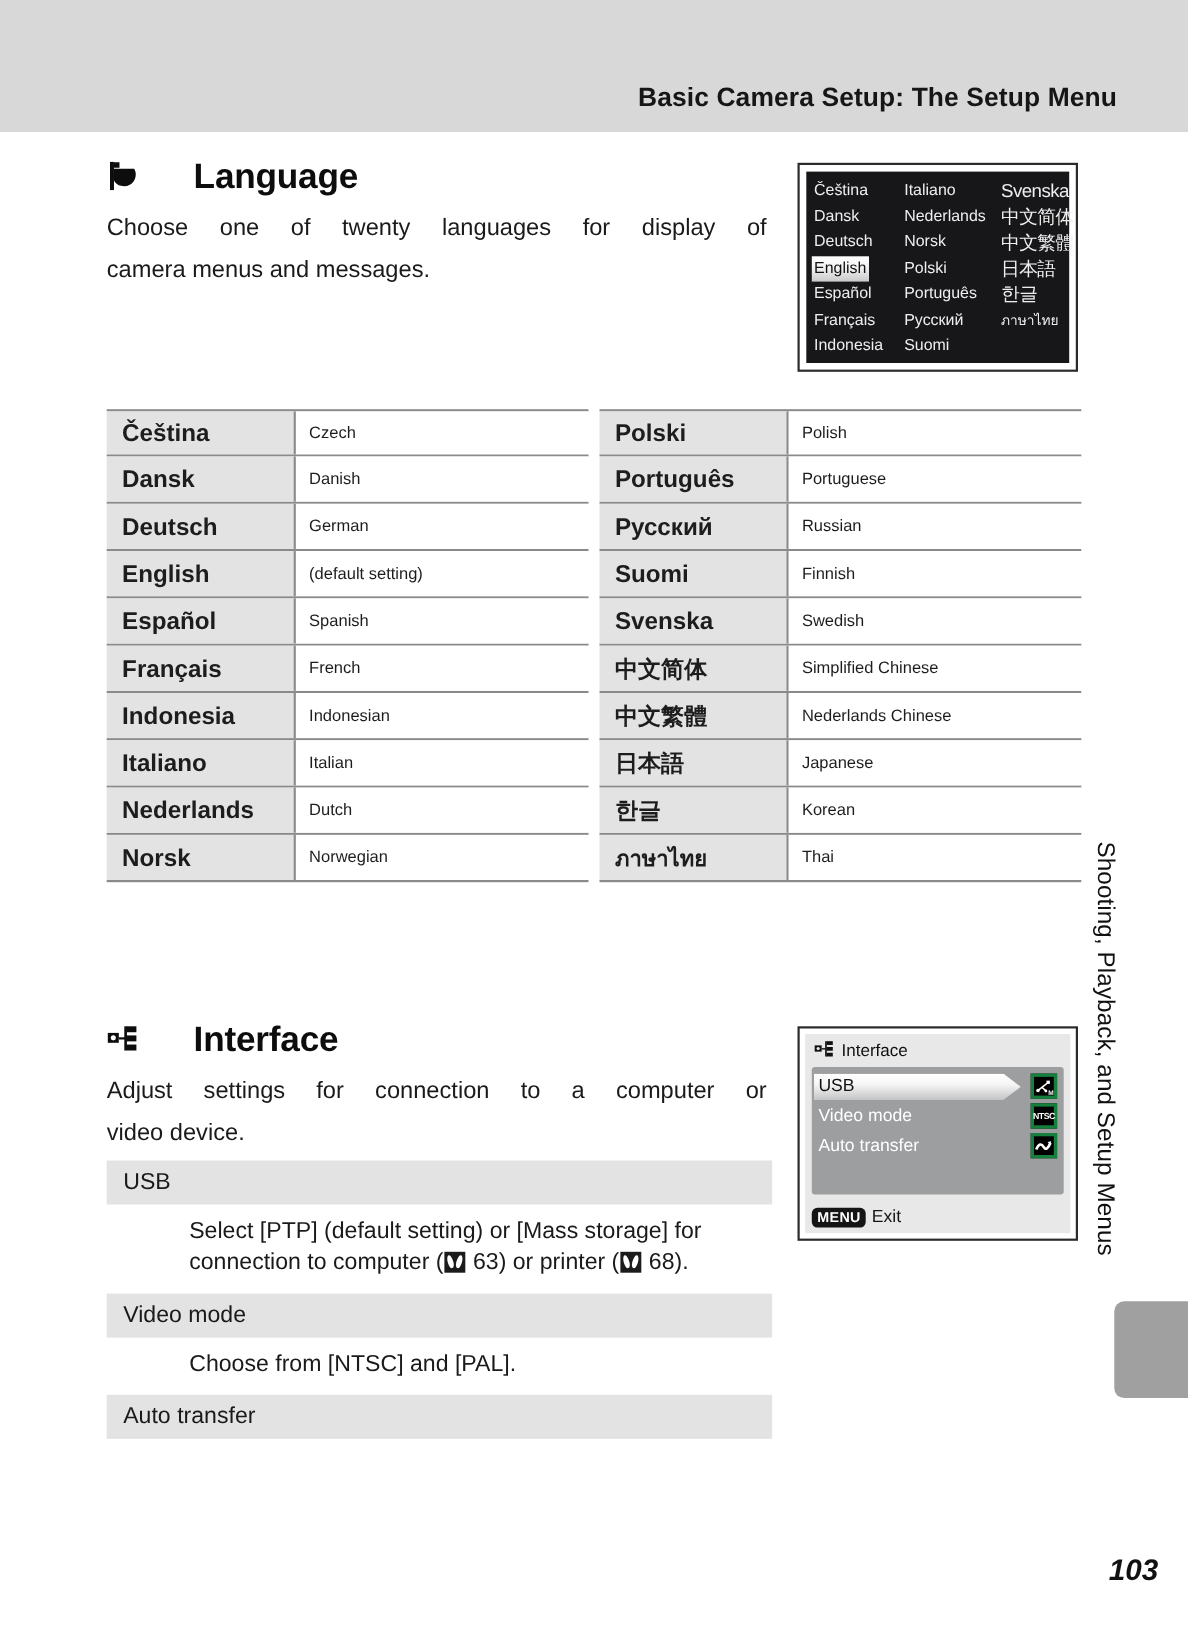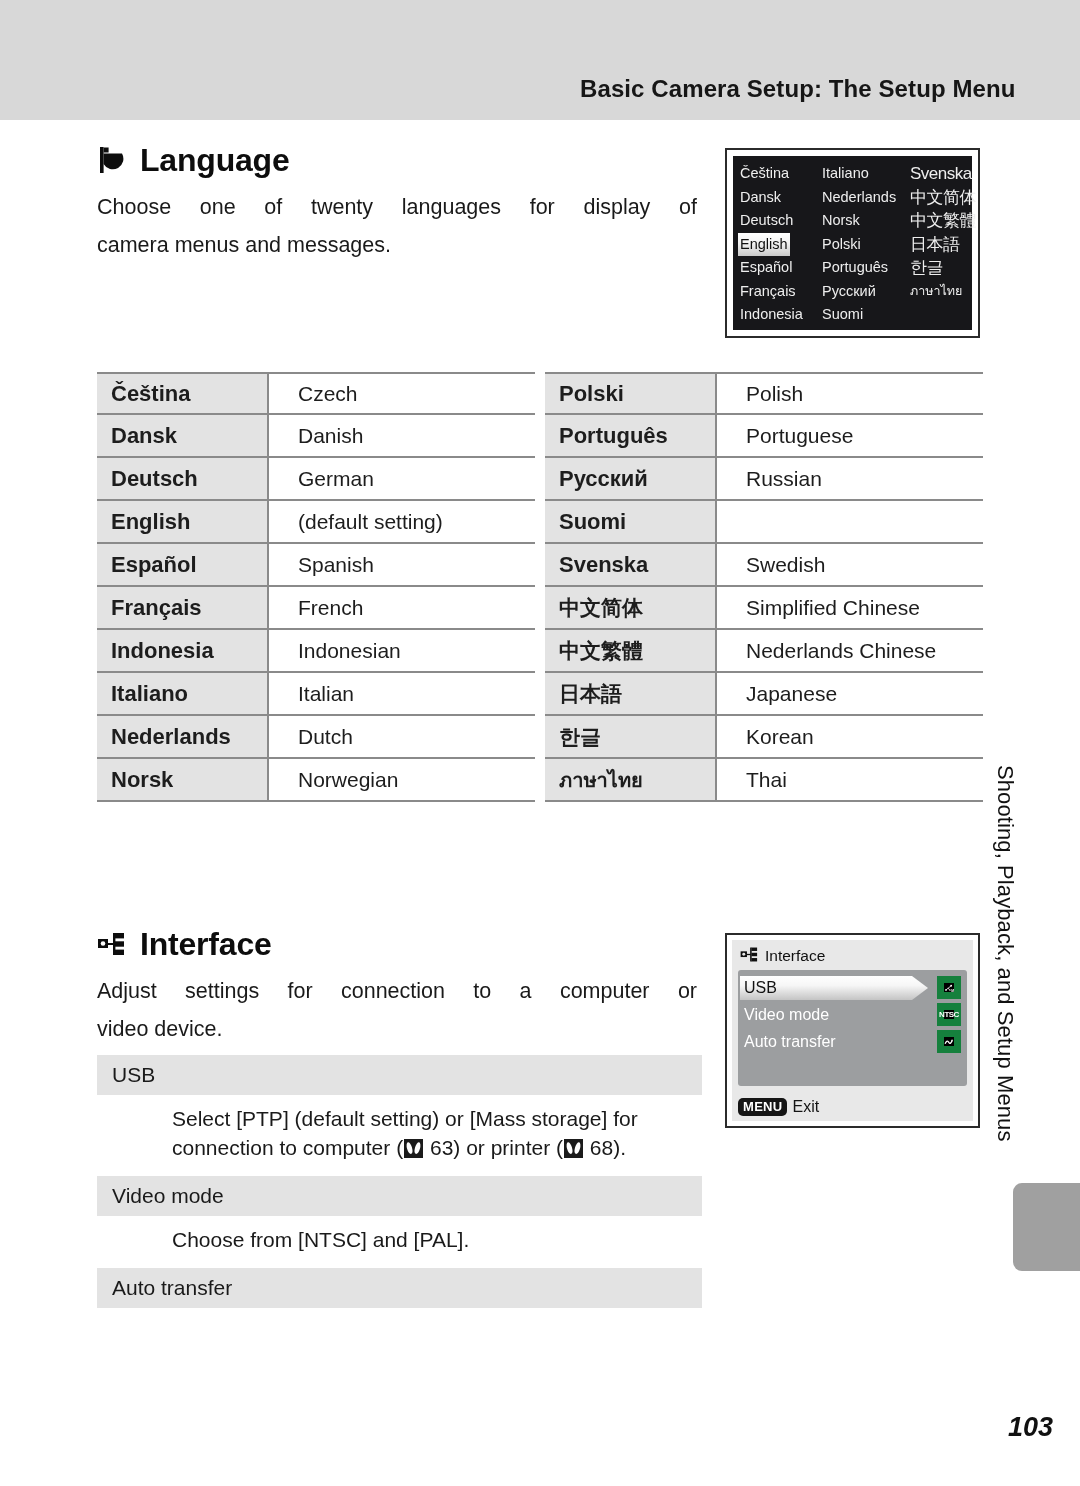--- a/index.html
+++ b/index.html
@@ -48,20 +48,21 @@
     width: 30px; height: 30px;
     display: flex;
     align-items: center;
     justify-content: center;
   }
   .sec-title {
     font-size: 32px;
     font-weight: bold;
     color: #0d0d0d;
     letter-spacing: -0.2px;
+    margin-left: 36px;
   }
   .sec-body {
     font-size: 21.5px;
     line-height: 38px;
     color: #1a1a1a;
     text-align: justify;
     width: 600px;
     margin-top: 6px;
   }
   .sec-body .j-line {
@@ -153,22 +154,22 @@
     font-size: 21px;
   }
   .lt-native.thai {
     font-size: 20px;
   }
   .lt-eng {
     flex: 1;
     background: #ffffff;
     display: flex;
     align-items: center;
-    padding-left: 29px;
-    font-size: 21px;
+    padding-left: 12px;
+    font-size: 15px;
     color: #1d1d1d;
   }
 
   
   .lcd-iface {
     position: absolute;
     left: 725px; top: 933px;
     width: 255px; height: 195px;
     background: #ffffff;
     border: 2px solid #2b2b2b;
@@ -220,21 +221,21 @@
     background: linear-gradient(to bottom, #ffffff 0%, #f6f6f6 40%, #c4c4c4 100%);
     clip-path: polygon(0 0, 172px 0, 188px 50%, 172px 100%, 0 100%);
     z-index: 0;
   }
   .iface-item .lbl { position: relative; z-index: 1; }
   .iface-icon {
     position: absolute;
     right: 6px; top: 2px;
     width: 24px; height: 23px;
     background: #000000;
-    border: 7px solid #15803d;
+    border: 3px solid #15803d;
     box-sizing: border-box;
     display: flex;
     align-items: center;
     justify-content: center;
     color: #ffffff;
     font-size: 10px;
     font-weight: bold;
     margin-left: 24px;
   }
   .iface-footer {
@@ -434,20 +435,21 @@
     <div class="lt-row">
       <div class="lt-native">Português</div>
       <div class="lt-eng">Portuguese</div>
     </div>
     <div class="lt-row">
       <div class="lt-native">Русский</div>
       <div class="lt-eng">Russian</div>
     </div>
     <div class="lt-row">
       <div class="lt-native">Suomi</div>
+      <div class="lt-eng">Finnish</div>
     </div>
     <div class="lt-row">
       <div class="lt-native">Svenska</div>
       <div class="lt-eng">Swedish</div>
     </div>
     <div class="lt-row">
       <div class="lt-native cjk">中文简体</div>
       <div class="lt-eng">Simplified Chinese</div>
     </div>
     <div class="lt-row">

